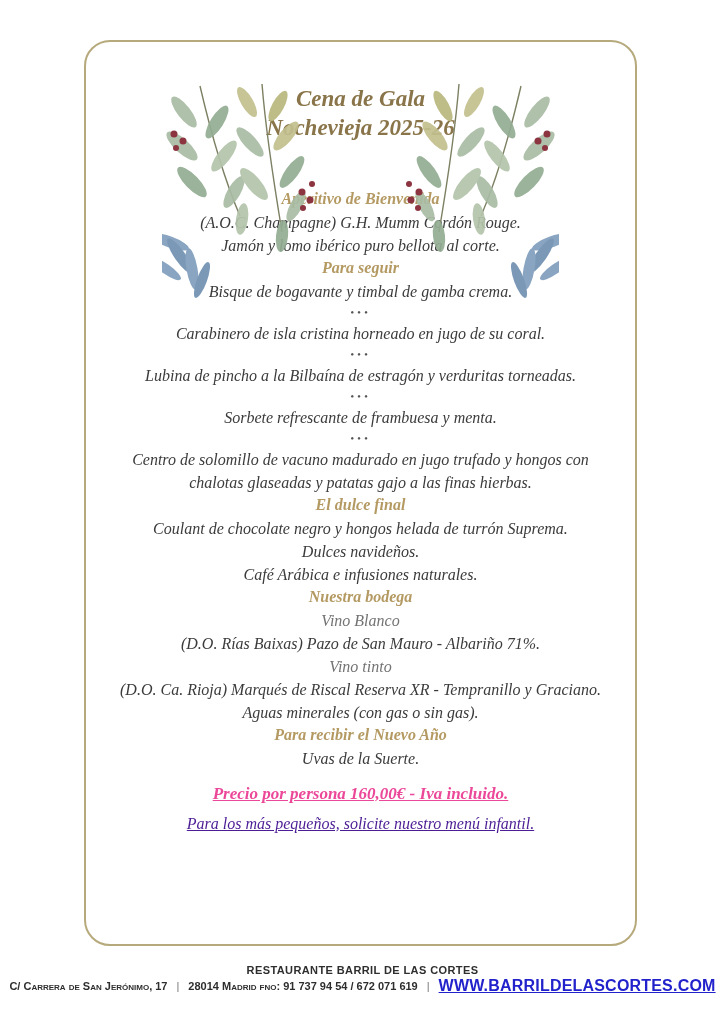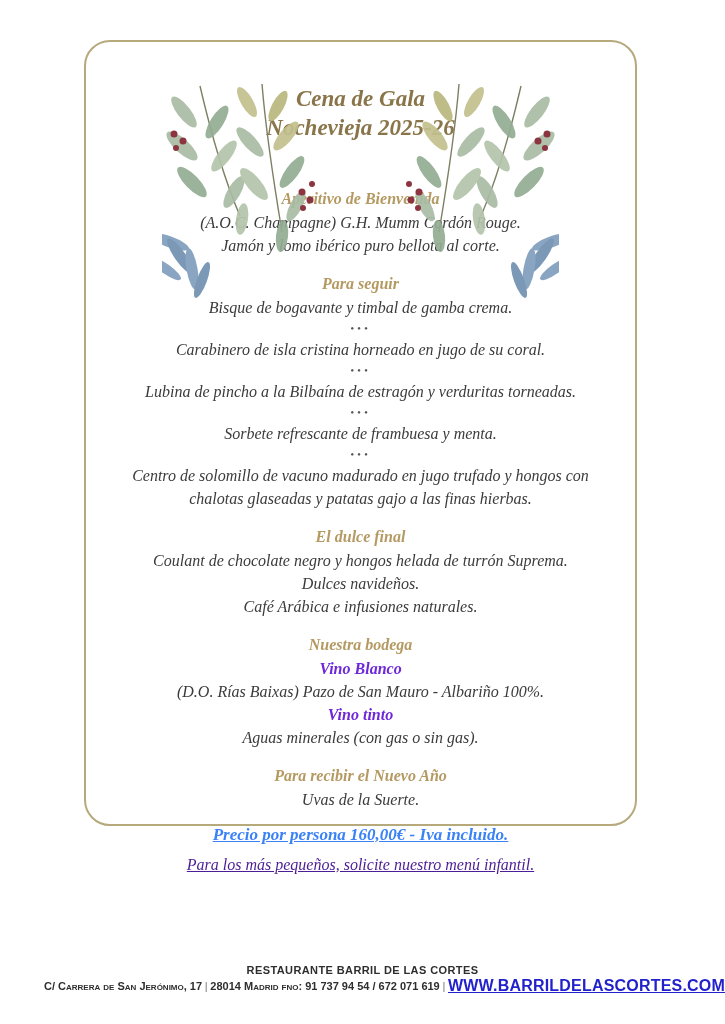--- a/index.html
+++ b/index.html
@@ -1,65 +1,65 @@
 <!DOCTYPE html>
 <html><head>
 <meta charset="utf-8">
 <style>
   html,body{margin:0;padding:0;}
   body{
     width:725px;height:1024px;position:relative;background:#ffffff;
     font-family:"Liberation Serif", serif;overflow:hidden;
   }
   .card{
-    position:absolute;left:84px;top:40px;width:553px;height:786px;
+    position:absolute;left:84px;top:40px;width:553px;height:906px;
     border:2px solid #b6aa7c;border-radius:26px;background:#ffffff;
     box-sizing:border-box;text-align:center;padding-top:42px;
   }
   .deco{position:absolute;top:42px;width:200px;height:215px;pointer-events:none;}
   .deco-left{left:76px;}
   .deco-right{right:76px;transform:scaleX(-1);}
   .title{
     font-size:23px;font-weight:bold;font-style:italic;color:#8a754a;
     line-height:29px;margin-bottom:46px;
   }
-  section{margin-top:16px;}
+  section{}
   section.first{margin-top:0;}
   h3{
     margin:0 0 2px 0;font-size:16px;font-weight:bold;font-style:italic;
     color:#b49a62;line-height:21px;
   }
   h4{
-    margin:0;font-size:16px;font-weight:bold;font-style:italic;
-    color:#6d28d9;line-height:23px;
+    margin:0;font-size:16px;font-weight:normal;font-style:italic;
+    color:#737373;line-height:23px;
   }
   p.line{
     margin:0;font-size:16px;font-style:italic;color:#3b3b3b;line-height:23px;
   }
   p.wrap2{max-width:500px;margin:0 auto;font-style:italic;}
   .sep{
     font-size:11px;color:#555;line-height:19px;letter-spacing:3px;
     font-style:italic;
   }
   p.price{
     margin:12px 0 0 0;font-size:17px;font-weight:bold;font-style:italic;
-    color:#3b82f6;text-decoration:underline;line-height:24px;
+    color:#ec4899;text-decoration:underline;line-height:24px;
   }
   p.kids{
     margin:6px 0 0 0;font-size:16px;font-style:italic;color:#4c1d95;
     text-decoration:underline;line-height:24px;
   }
   .footer{
     position:absolute;left:0;right:0;top:962px;text-align:center;
     font-family:"Liberation Sans", sans-serif;color:#2e2e2e;
   }
   .footer .name{font-size:11px;font-weight:bold;letter-spacing:.4px;line-height:16px;}
   .footer .row{
-    display:flex;justify-content:space-between;align-items:center;
-    font-size:11px;font-weight:bold;font-variant:small-caps;line-height:16px;padding-left:44px;
+    display:flex;justify-content:center;align-items:center;gap:9px;
+    font-size:11px;font-weight:bold;font-variant:small-caps;line-height:16px;
   }
   .footer .divider{color:#777;font-weight:normal;}
   .footer a{
     color:#2222cc;text-decoration:underline;font-variant:normal;
     font-size:16px;letter-spacing:.2px;
   }
 </style>
 </head>
 <body>
 
@@ -140,22 +140,23 @@
   <section>
     <h3>El dulce final</h3>
     <p class="line">Coulant de chocolate negro y hongos helada de turrón Suprema.</p>
     <p class="line">Dulces navideños.</p>
     <p class="line">Café Arábica e infusiones naturales.</p>
   </section>
 
   <section>
     <h3>Nuestra bodega</h3>
     <h4>Vino Blanco</h4>
-    <p class="line">(D.O. Rías Baixas) Pazo de San Mauro - Albariño 100%.</p>
+    <p class="line">(D.O. Rías Baixas) Pazo de San Mauro - Albariño 71%.</p>
     <h4>Vino tinto</h4>
+    <p class="line">(D.O. Ca. Rioja) Marqués de Riscal Reserva XR - Tempranillo y Graciano.</p>
     <p class="line">Aguas minerales (con gas o sin gas).</p>
   </section>
 
   <section>
     <h3>Para recibir el Nuevo Año</h3>
     <p class="line">Uvas de la Suerte.</p>
   </section>
 
   <p class="price">Precio por persona 160,00€ - Iva incluido.</p>
   <p class="kids">Para los más pequeños, solicite nuestro menú infantil.</p>

